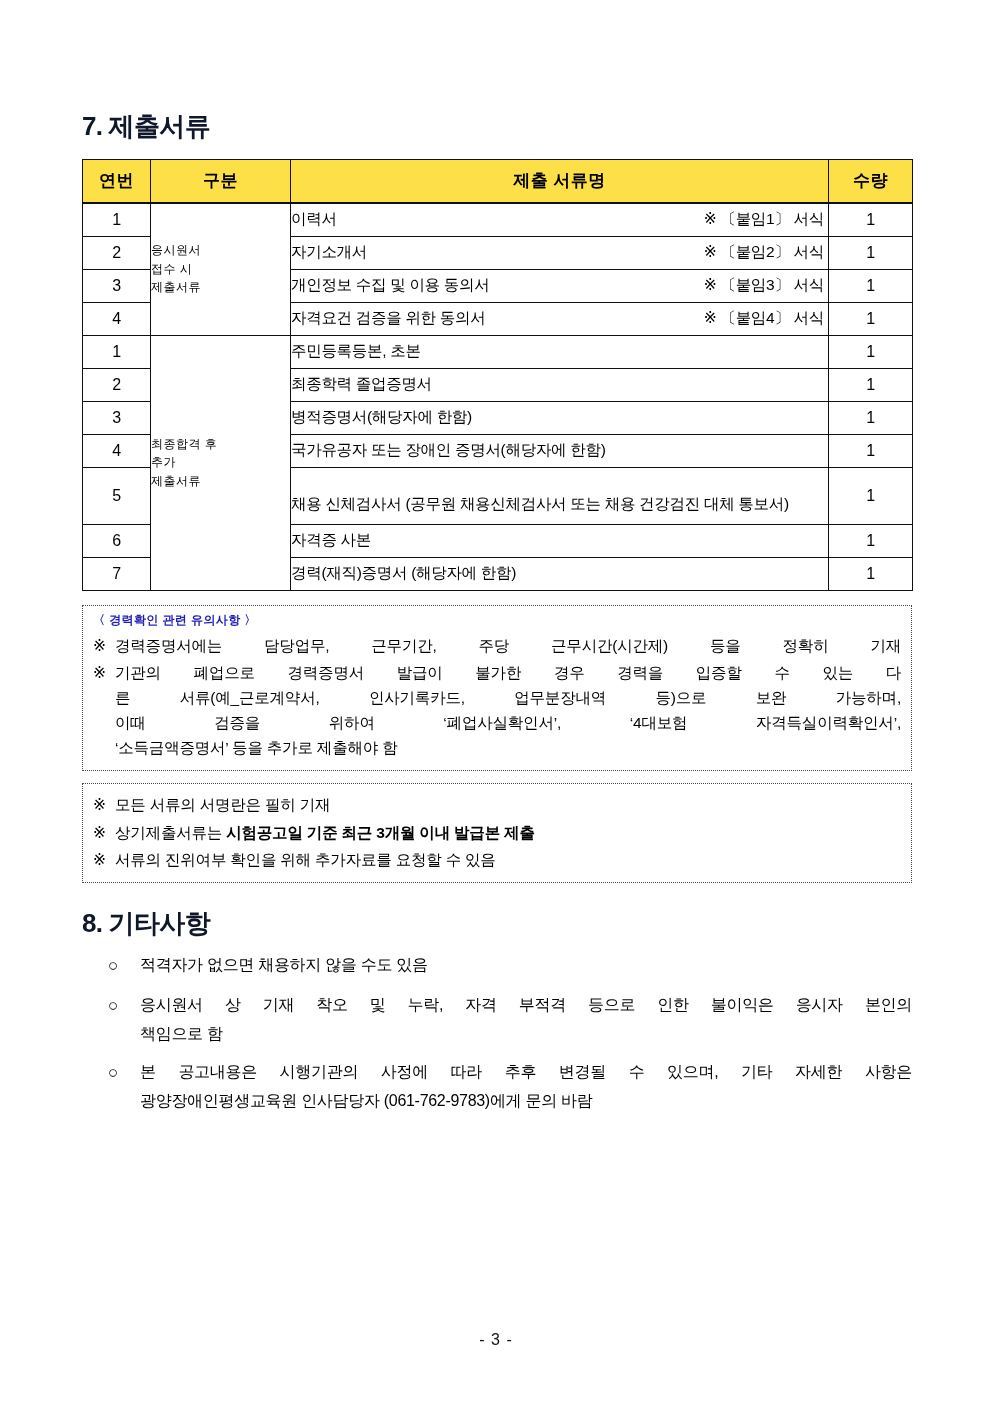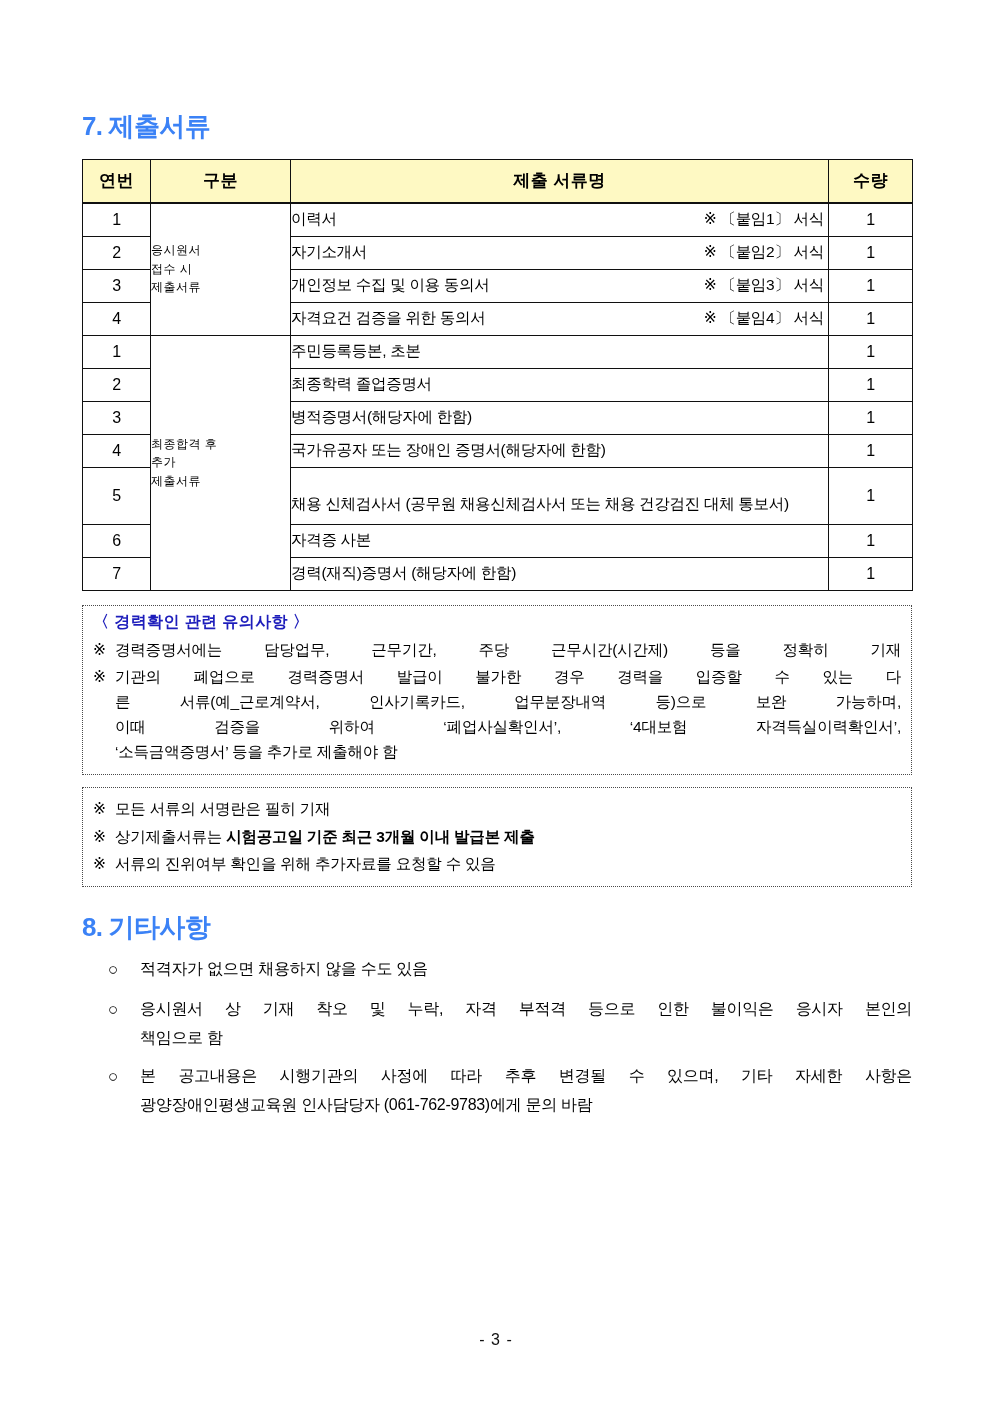--- a/index.html
+++ b/index.html
@@ -31,21 +31,21 @@
     width: 830px;
   }
 
   
   .section-heading {
     font-size: 26px;
     font-weight: bold;
     letter-spacing: -0.6px;
     line-height: 1.1;
     margin: 0 0 18px 0;
-    color: #3b82f6;
+    color: #0f172a;
     font-family: "Liberation Sans", "DejaVu Sans", sans-serif;
   }
   .section-heading .num {
     margin-right: 6px;
   }
   #section-8-heading {
     margin-top: 26px;
     margin-bottom: 14px;
   }
 
@@ -62,21 +62,21 @@
   table.docs-table col.c-name  { width: 538px; }
   table.docs-table col.c-qty   { width: 84px; }
 
   table.docs-table th,
   table.docs-table td {
     border: 1px solid #101010;
     padding: 0;
     vertical-align: middle;
   }
   table.docs-table thead th {
-    background: #fef9c3;
+    background: #fde047;
     font-weight: bold;
     font-size: 17px;
     text-align: center;
     height: 42px;
     letter-spacing: 0.5px;
     border-bottom: 2px solid #101010;
   }
   table.docs-table tbody td {
     height: 32px;
   }
@@ -122,21 +122,21 @@
     box-sizing: border-box;
     width: 830px;
     padding: 6px 10px 8px 10px;
     margin-top: 14px;
     font-size: 15.5px;
     letter-spacing: -0.2px;
   }
   .note-heading {
     color: #1d1dbb;
     font-weight: bold;
-    font-size: 16px;
+    font-size: 12px;
     letter-spacing: 0.4px;
     margin-bottom: 4px;
   }
   .note-item {
     display: flex;
     align-items: flex-start;
     margin-bottom: 2px;
     line-height: 1.62;
   }
   .note-item .mark {

